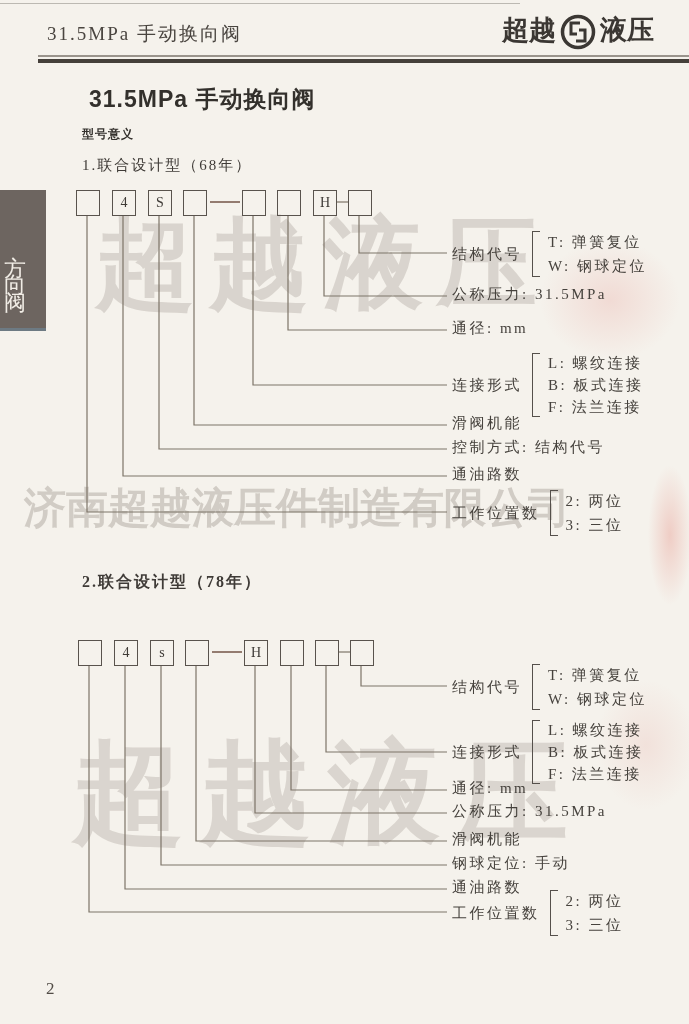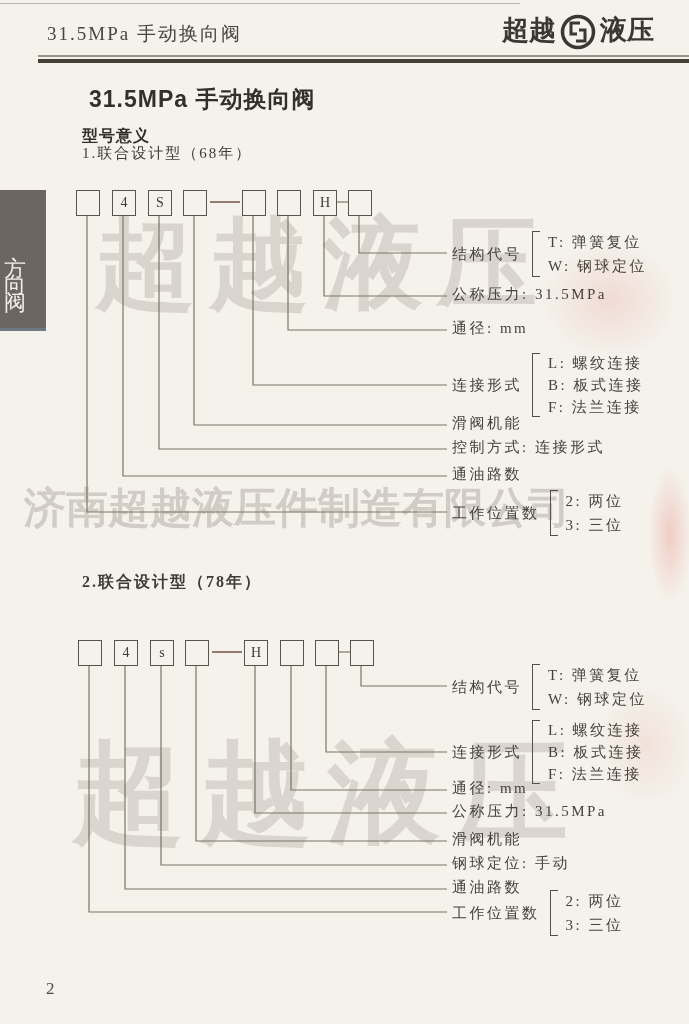--- a/index.html
+++ b/index.html
@@ -14,23 +14,23 @@
   .rule-thick{position:absolute;left:38px;top:59px;width:651px;height:4px;background:#45403a;}
   
   .side-tab{position:absolute;left:0;top:190px;width:46px;height:141px;background:#6d6560;
             color:#f1ede6;box-sizing:border-box;padding-top:12px;display:flex;justify-content:center;
             writing-mode:vertical-lr;text-orientation:upright;font-size:22px;letter-spacing:18px;
             border-bottom:3px solid rgba(110,140,160,0.55);z-index:2;}
   
   .h1{position:absolute;left:89px;top:84px;font-family:"Liberation Sans","DejaVu Sans",sans-serif;
       font-weight:bold;font-size:23px;color:#33302c;letter-spacing:1px;z-index:2;white-space:nowrap;}
   .h2{position:absolute;left:82px;top:126px;font-family:"Liberation Sans","DejaVu Sans",sans-serif;
-      font-weight:bold;font-size:16px;color:#33302c;letter-spacing:1px;z-index:2;white-space:nowrap;}
+      font-weight:bold;font-size:12px;color:#33302c;letter-spacing:1px;z-index:2;white-space:nowrap;}
   .subhead{position:absolute;font-size:15px;letter-spacing:2px;color:#3f3b37;z-index:2;white-space:nowrap;}
-  #d1-head{left:82px;top:144px;text-align:center;}
+  #d1-head{left:82px;top:156px;text-align:center;}
   #d2-head{left:82px;top:572px;font-size:16px;font-weight:bold;}
   
   .wm{position:absolute;font-weight:bold;white-space:nowrap;pointer-events:none;z-index:0;}
   #wm1{left:95px;top:198px;font-size:100px;letter-spacing:14px;color:rgba(138,128,118,0.26);}
   #wm2{left:24px;top:480px;font-size:42px;letter-spacing:0;color:rgba(138,128,118,0.33);}
   #wm3{left:72px;top:718px;font-size:112px;letter-spacing:16px;color:rgba(138,128,118,0.25);}
   
   .blob{position:absolute;z-index:0;pointer-events:none;border-radius:50%;}
   #blob1{left:540px;top:240px;width:140px;height:120px;background:radial-gradient(closest-side,rgba(236,190,183,0.45),rgba(236,190,183,0));}
   #blob2{left:648px;top:465px;width:44px;height:140px;background:radial-gradient(closest-side,rgba(233,168,158,0.5),rgba(233,168,158,0));}
@@ -139,21 +139,21 @@
     <span class="opts">
       <span>L: 螺纹连接</span>
       <span>B: 板式连接</span>
       <span>F: 法兰连接</span>
     </span>
   </div>
   <div class="lbl" style="left:452px;top:414px">
     <span>滑阀机能</span>
   </div>
   <div class="lbl" style="left:452px;top:438px">
-    <span>控制方式: 连接形式</span>
+    <span>控制方式: 结构代号</span>
   </div>
   <div class="lbl" style="left:452px;top:465px">
     <span>通油路数</span>
   </div>
   <div class="lbl b2" style="left:452px;top:489px">
     <span>工作位置数</span>
     <span class="bracket"></span>
     <span class="opts">
       <span>2: 两位</span>
       <span>3: 三位</span>

